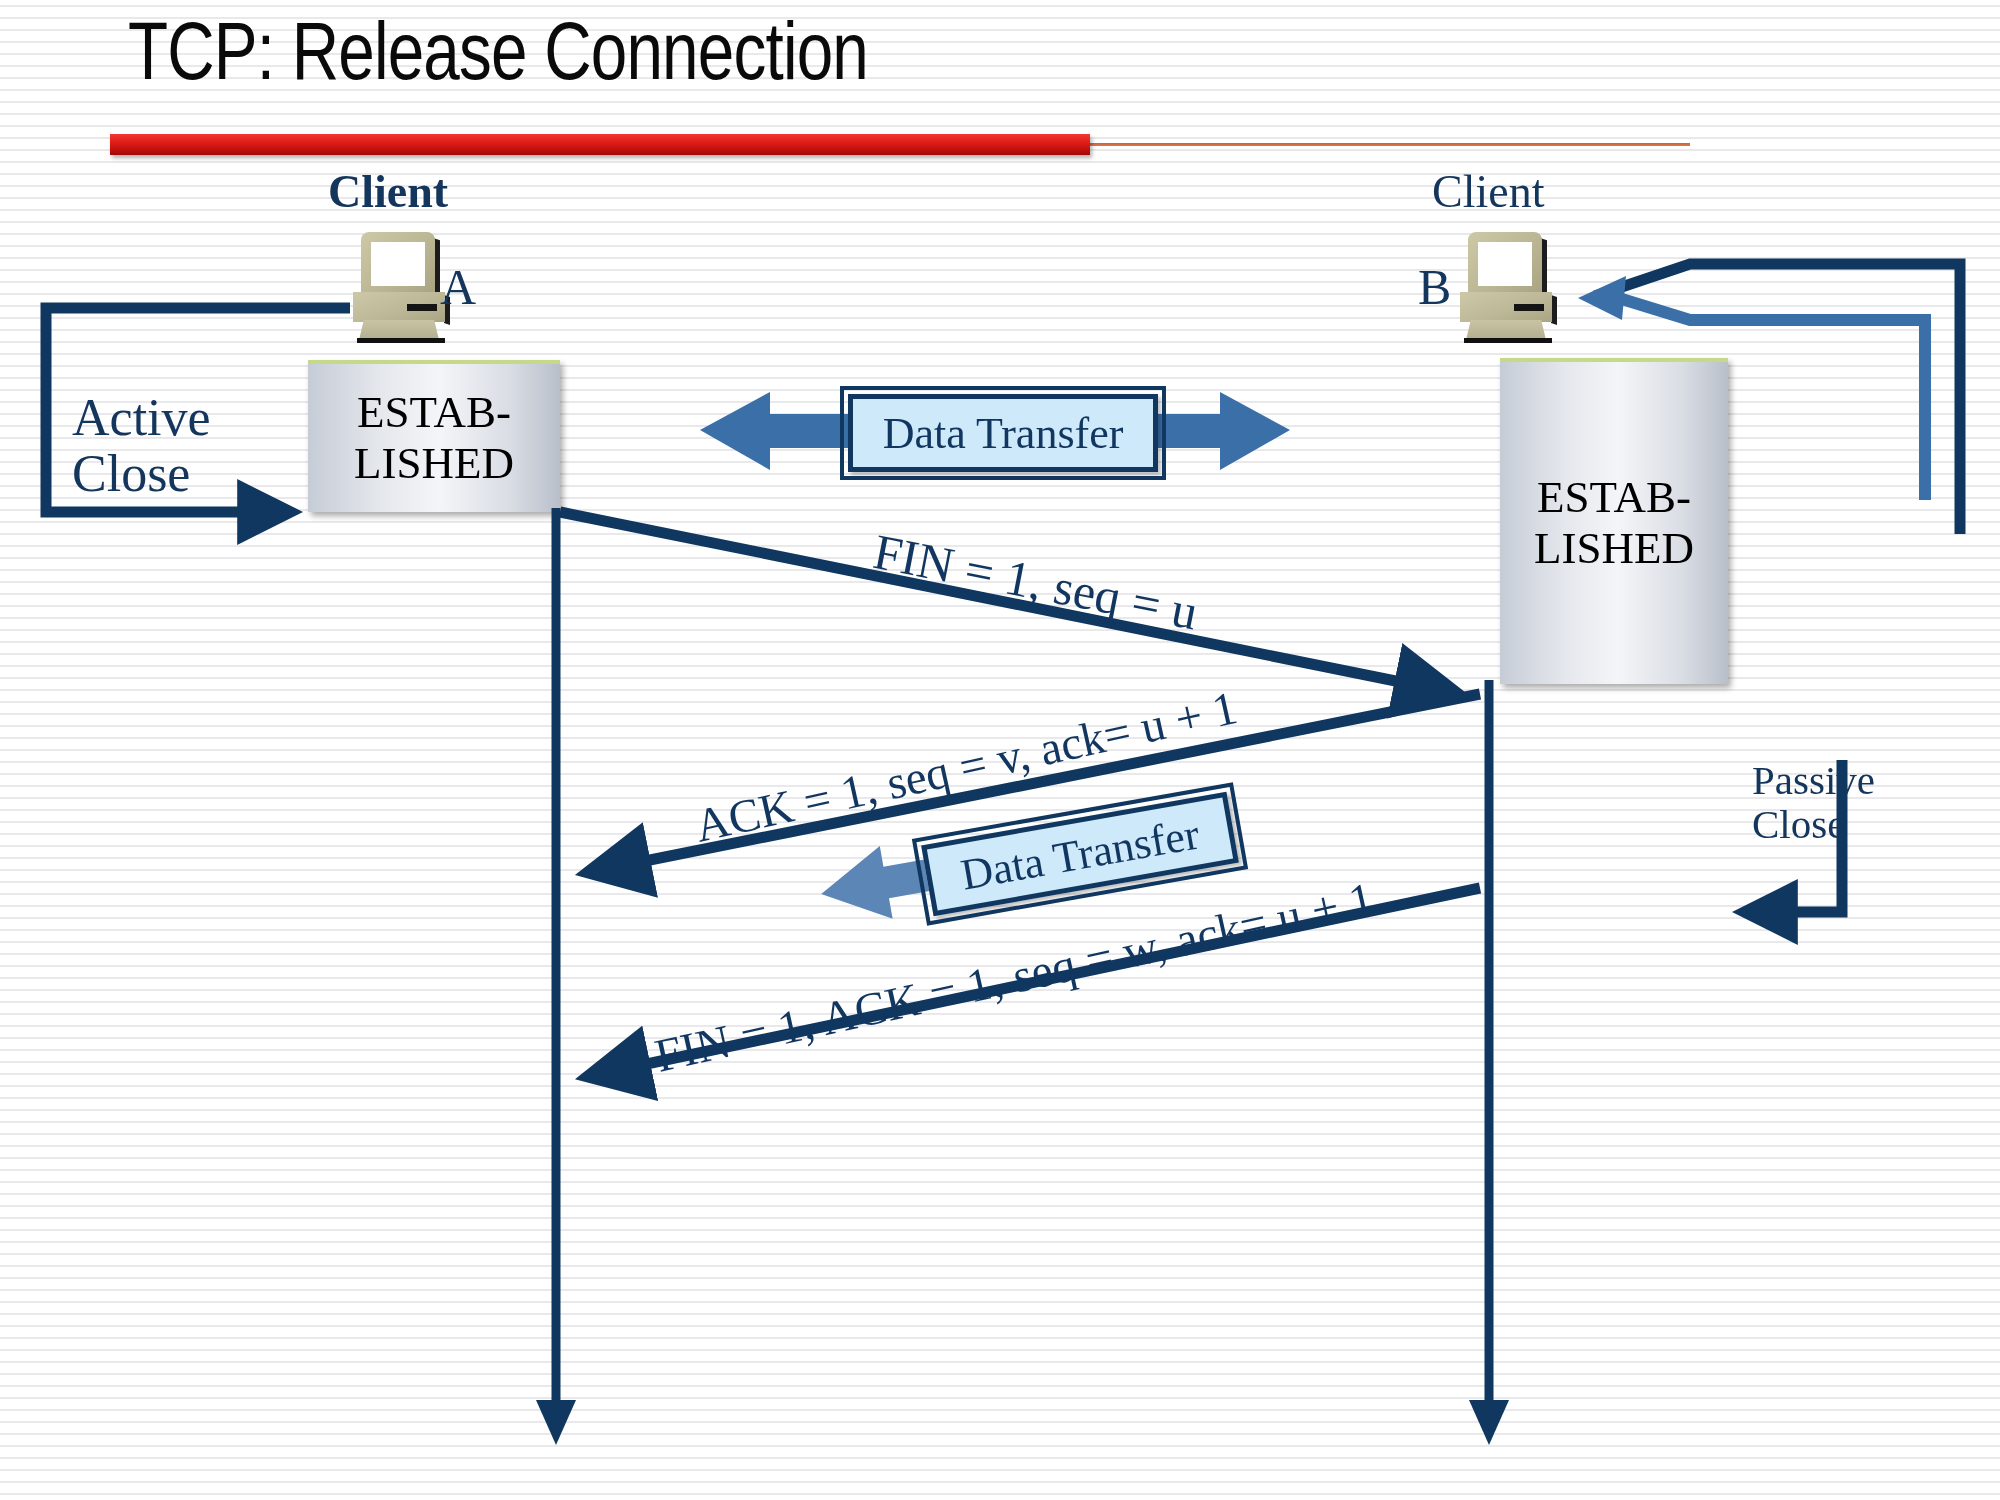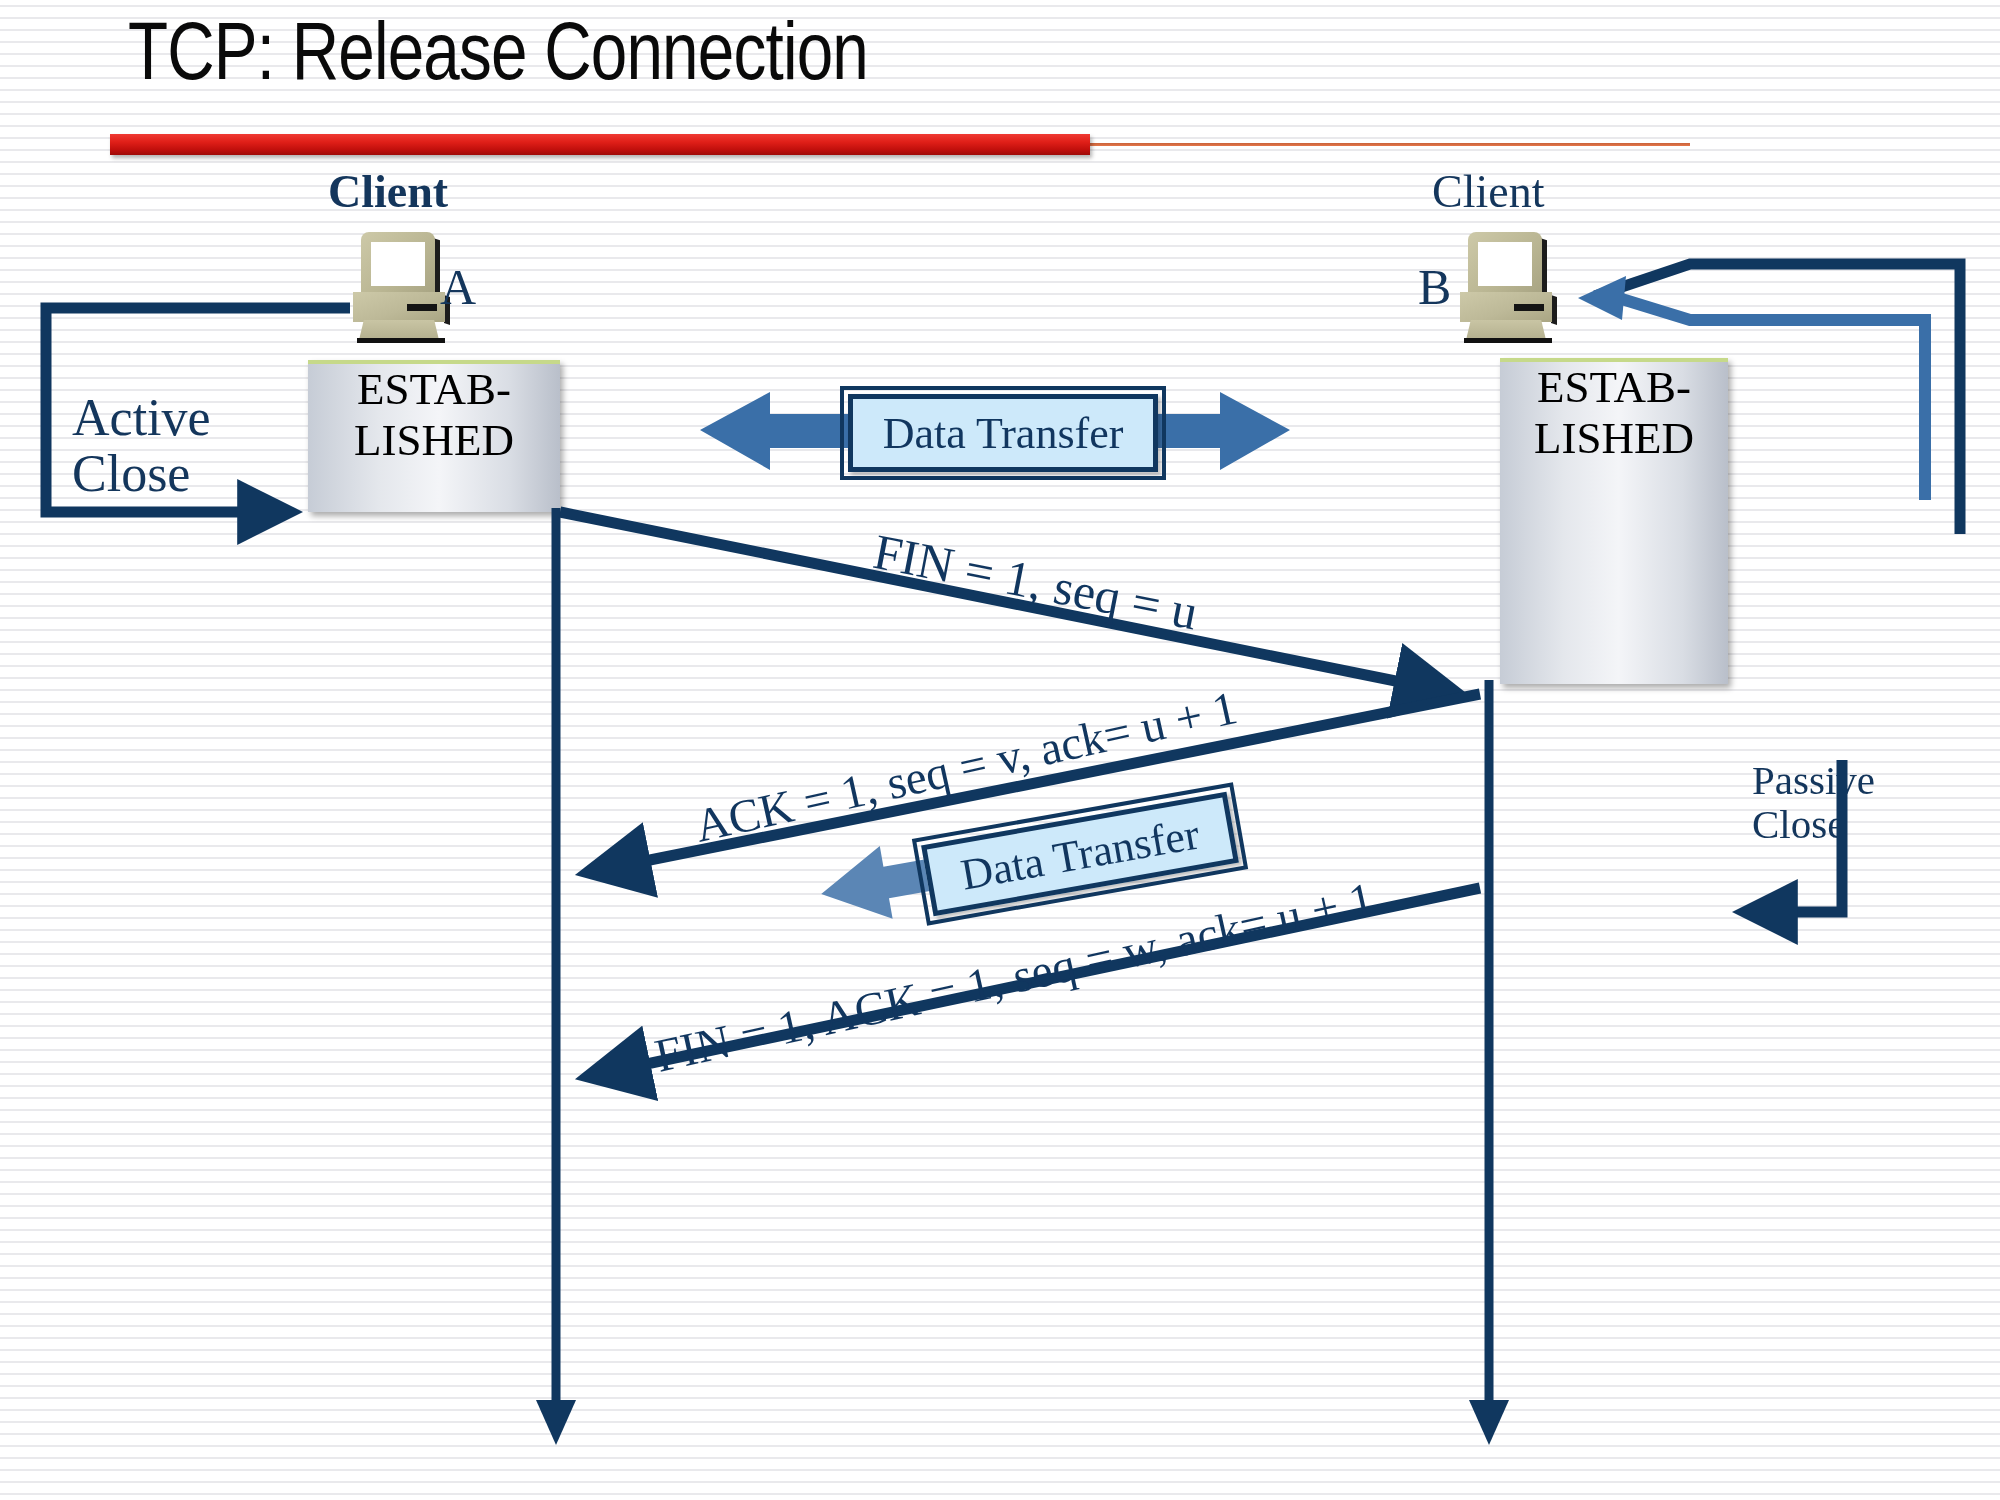--- a/index.html
+++ b/index.html
@@ -66,21 +66,21 @@
   #pcA{left:345px;top:232px;}
   #pcB{left:1452px;top:232px;}
 
   
   .estab{
     position:absolute;
     background:linear-gradient(to right,#c6ccd6 0%,#e4e7ec 28%,#f4f5f8 52%,#d9dde4 80%,#b9bfca 100%);
     border-top:4px solid #c6d98a;
     box-shadow:3px 4px 6px rgba(0,0,0,0.33);
     color:#000;font-family:"Liberation Serif",serif;font-size:45px;line-height:1.14;
-    display:flex;align-items:flex-start;justify-content:center;text-align:center;
+    display:flex;align-items:center;justify-content:center;text-align:center;
   }
   #estabA{left:308px;top:360px;width:252px;height:148px;}
   #estabB{left:1500px;top:358px;width:228px;height:322px;}
 
   
   .dt{
     position:absolute;background:#cde9fa;
     border:5px solid #10375f;outline:4px solid #10375f;outline-offset:4px;
     color:#11365f;font-family:"Liberation Serif",serif;font-size:44px;
     display:flex;align-items:center;justify-content:center;white-space:nowrap;

